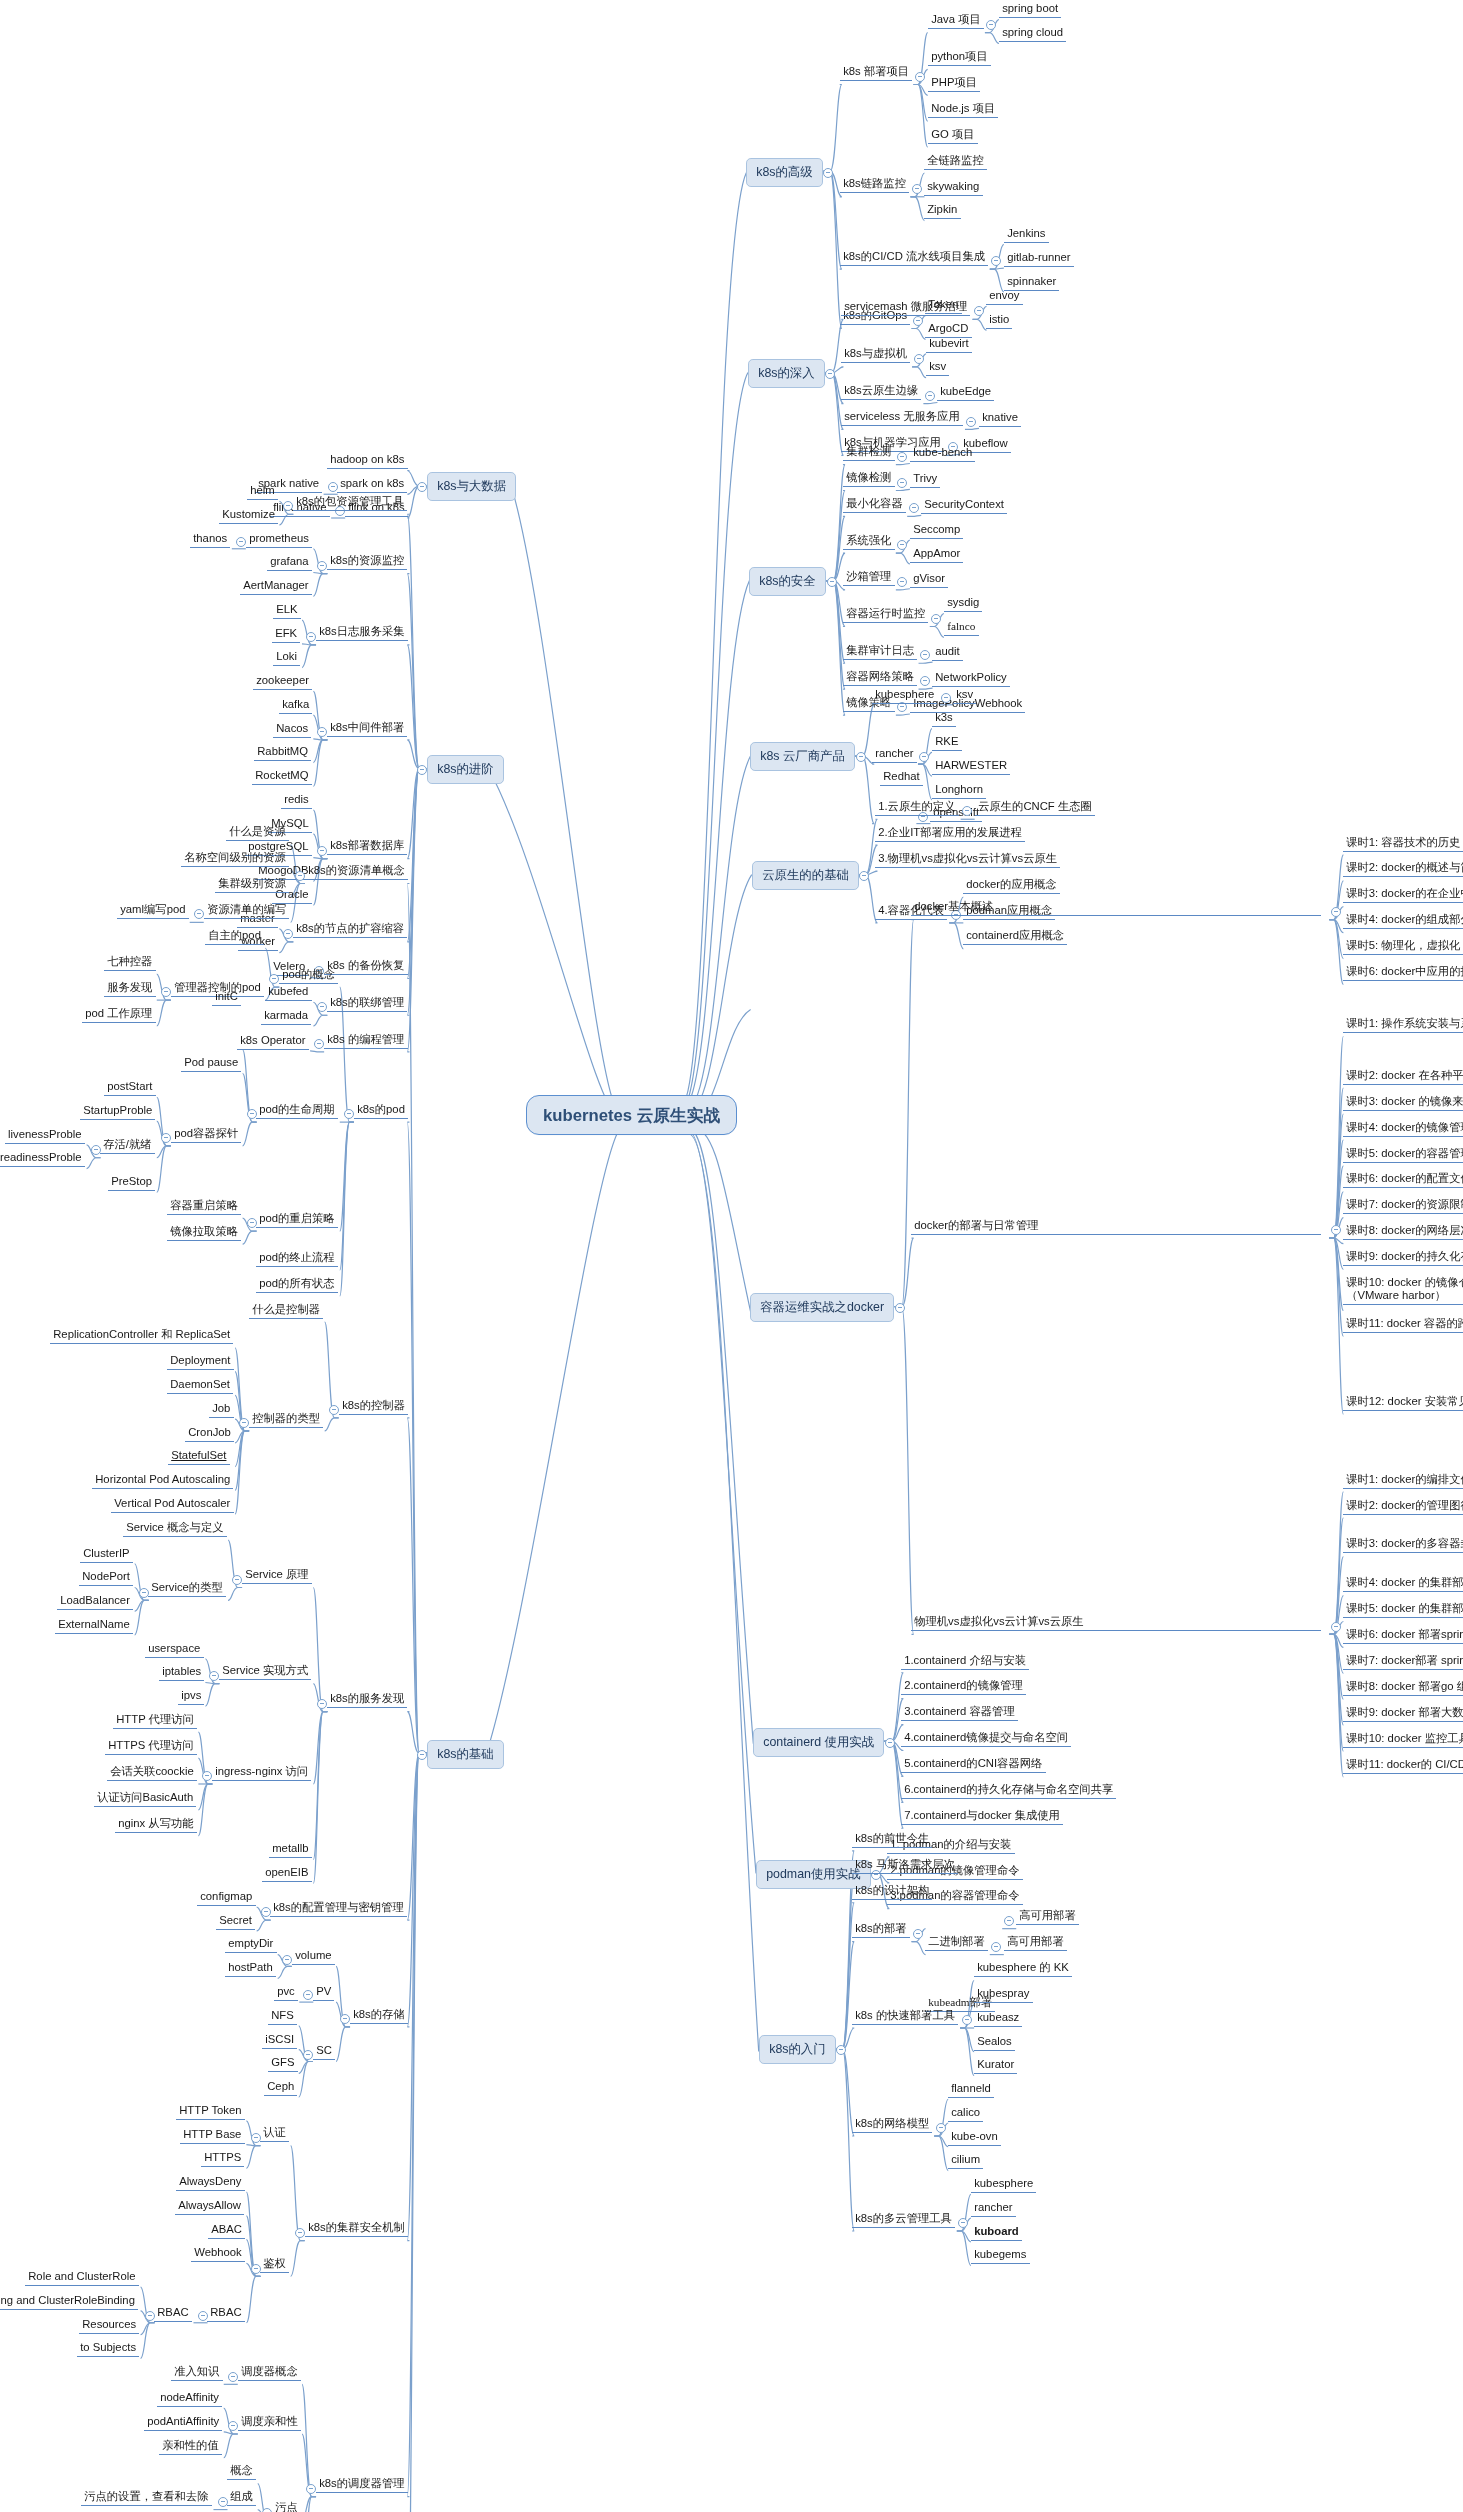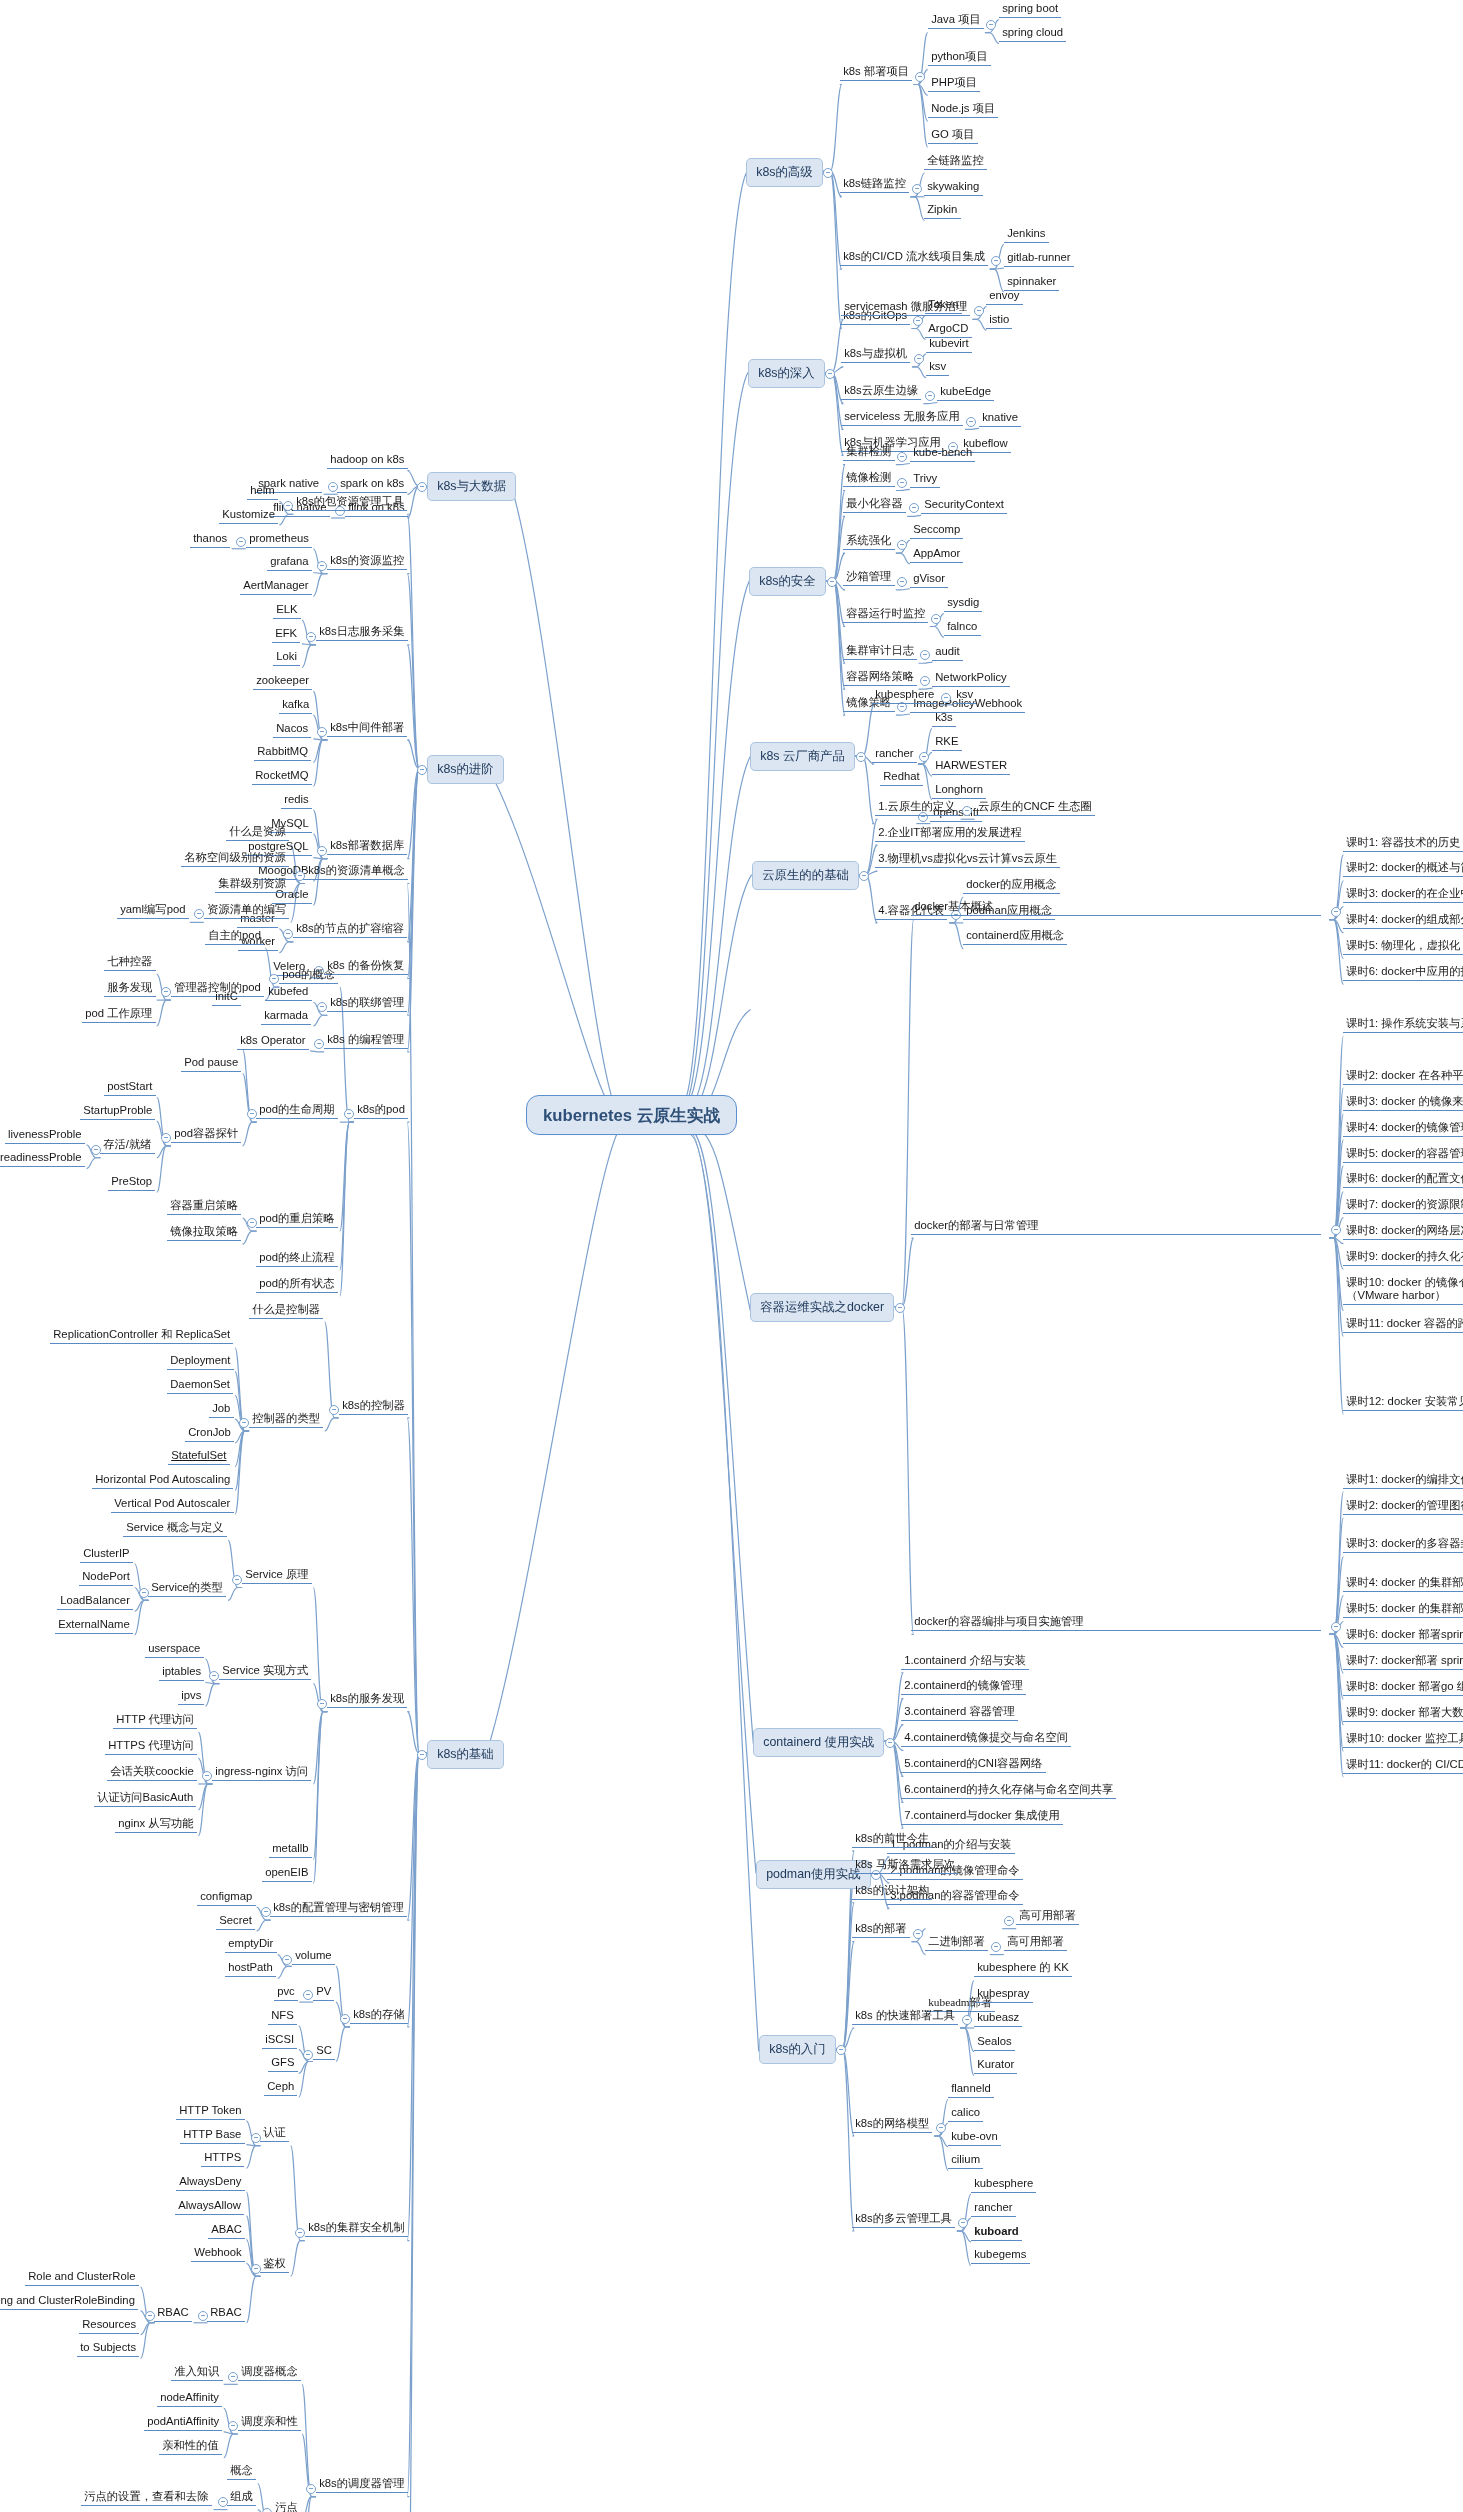--- a/index.html
+++ b/index.html
@@ -487,21 +487,21 @@
     <div class="node u" style="left: 910px; top: 572px;">
       <span class="txt">gVisor</span>
     </div>
     <div class="node u" style="left: 843px; top: 607px;">
       <span class="txt">容器运行时监控</span>
     </div>
     <div class="collapse" style="left: 931px; top: 614px;"></div>
     <div class="node u" style="left: 944px; top: 596px;">
       <span class="txt">sysdig</span>
     </div>
-    <div class="node u" style="left: 944px; top: 620px;">
+    <div class="node u" style="left: 944px; top: 620px; font-family: Liberation Serif, serif;">
       <span class="txt">falnco</span>
     </div>
     <div class="node u" style="left: 843px; top: 644px;">
       <span class="txt">集群审计日志</span>
     </div>
     <div class="collapse" style="left: 920px; top: 650px;"></div>
     <div class="node u" style="left: 932px; top: 645px;">
       <span class="txt">audit</span>
     </div>
     <div class="node u" style="left: 843px; top: 670px;">
@@ -636,21 +636,21 @@
     <div class="node u wrap" style="left: 1343px; top: 1276px; width: 410px;">
       <span class="txt">课时10: docker 的镜像仓库: 公有仓库（docker hub/阿里云仓库）私有仓库（VMware harbor）</span>
     </div>
     <div class="node u wrap" style="left: 1343px; top: 1317px; width: 410px;">
       <span class="txt">课时11: docker 容器的跨主机通信实验部署（容器的二层overlay网络通信）</span>
     </div>
     <div class="node u wrap" style="left: 1343px; top: 1395px; width: 410px;">
       <span class="txt">课时12: docker 安装常见的应用服务</span>
     </div>
     <div class="node u wrap" style="left: 911px; top: 1615px; width: 410px;">
-      <span class="txt">docker的容器编排与项目实施管理</span>
+      <span class="txt">物理机vs虚拟化vs云计算vs云原生</span>
     </div>
     <div class="collapse" style="left: 1331px; top: 1622px;"></div>
     <div class="node u wrap" style="left: 1343px; top: 1473px; width: 410px;">
       <span class="txt">课时1: docker的编排文件dockerfile</span>
     </div>
     <div class="node u wrap" style="left: 1343px; top: 1499px; width: 410px;">
       <span class="txt">课时2: docker的管理图行化的管理工具</span>
     </div>
     <div class="node u wrap" style="left: 1343px; top: 1537px; width: 410px;">
       <span class="txt">课时3: docker的多容器封装docker compose</span>

